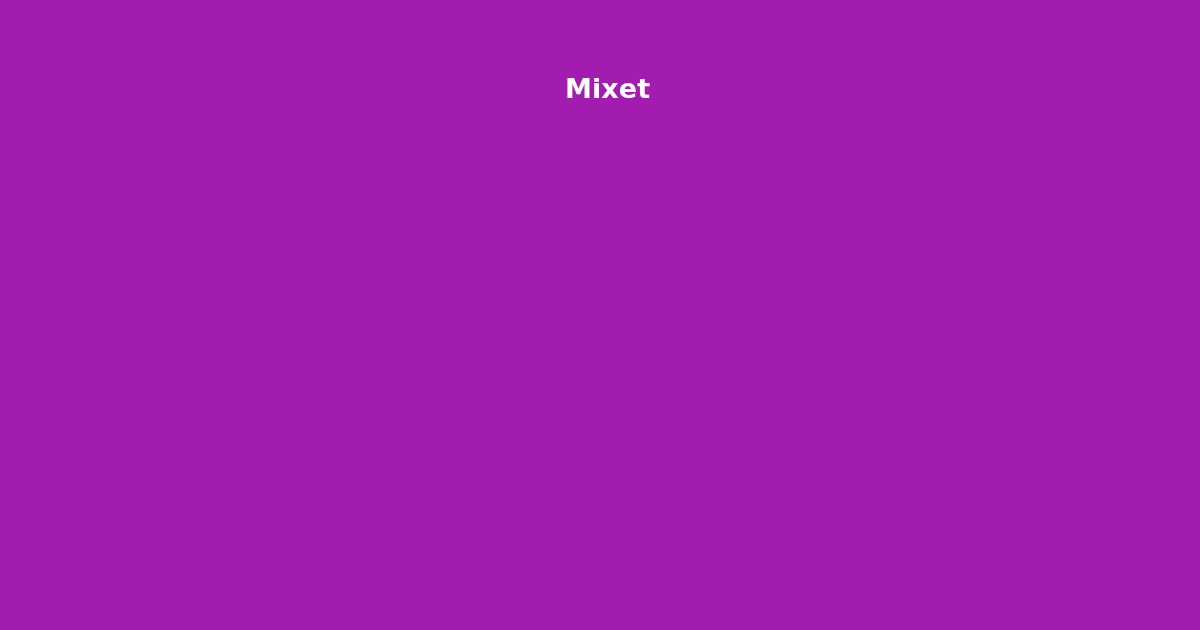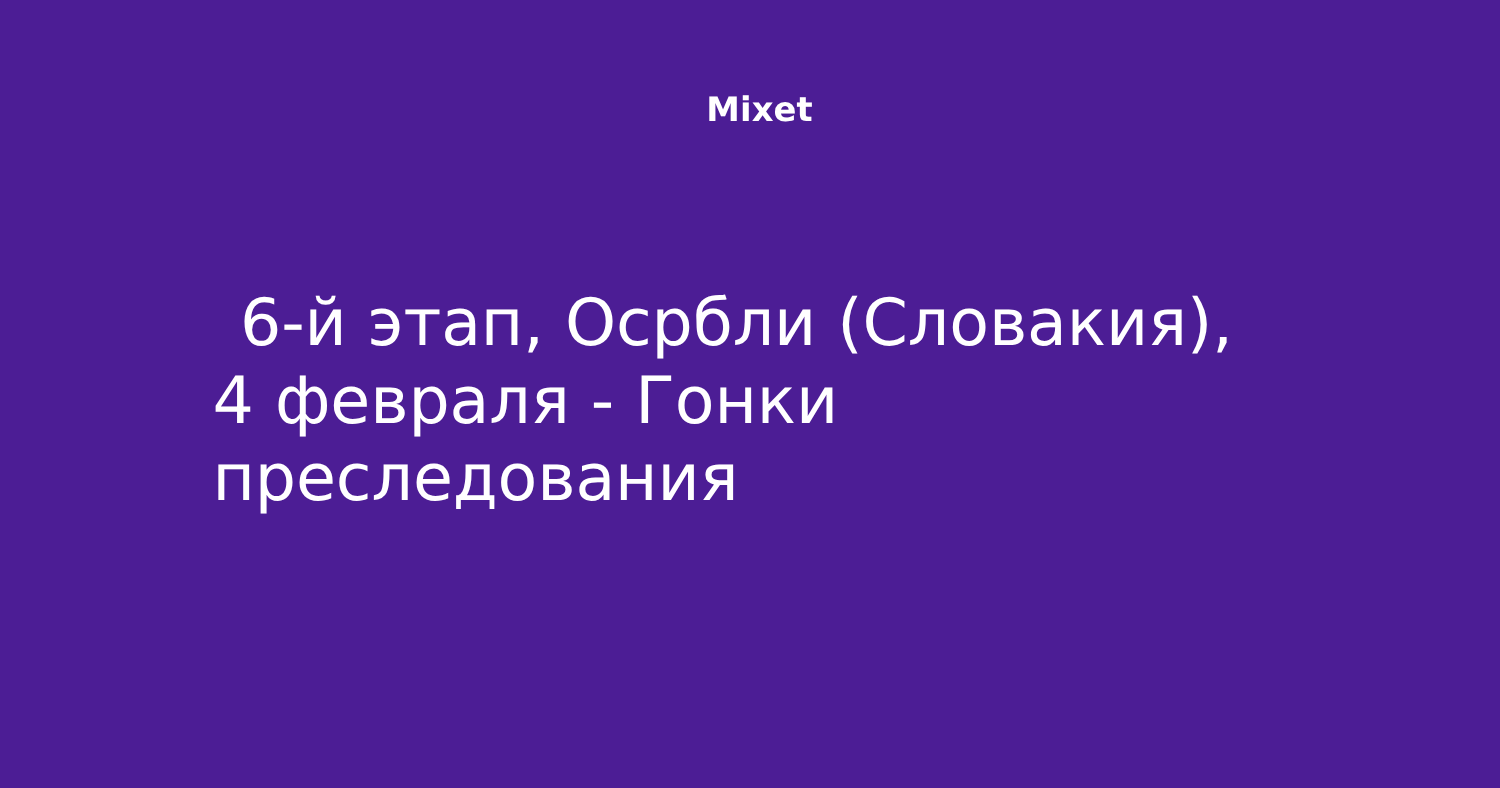--- a/index.html
+++ b/index.html
@@ -13,21 +13,21 @@
     height: 630px;
     background: #000000;
     font-family: "DejaVu Sans", "Liberation Sans", sans-serif;
     overflow: hidden;
   }
 
   .card {
     position: relative;
     width: 1200px;
     height: 630px;
-    background: #4c1d95;
+    background: #a21caf;
     box-sizing: border-box;
     text-decoration: underline;
   }
 
   
   .brand {
     position: absolute;
     left: 565px;
     top: 72px;
     display: block;
@@ -60,17 +60,14 @@
     white-space: normal;
   }
 </style>
 </head>
 <body>
 
 <div class="card">
 
   <span class="brand">Mixet</span>
 
-  <div class="headline-wrap">
-    <h1 class="headline">6-й этап, Осрбли (Словакия), 4 февраля - Гонки преследования</h1>
-  </div>
 
 </div>
 
 </body></html>

